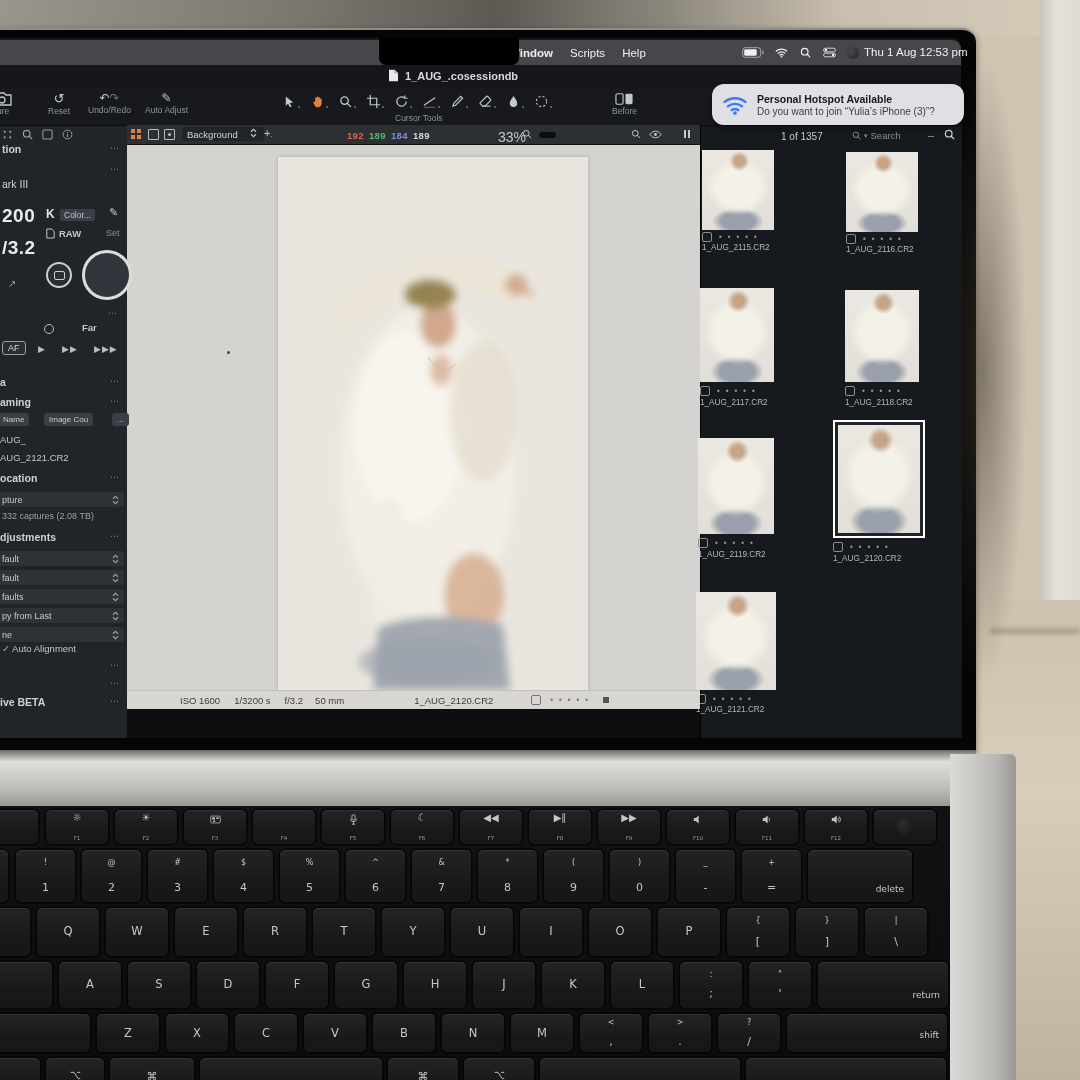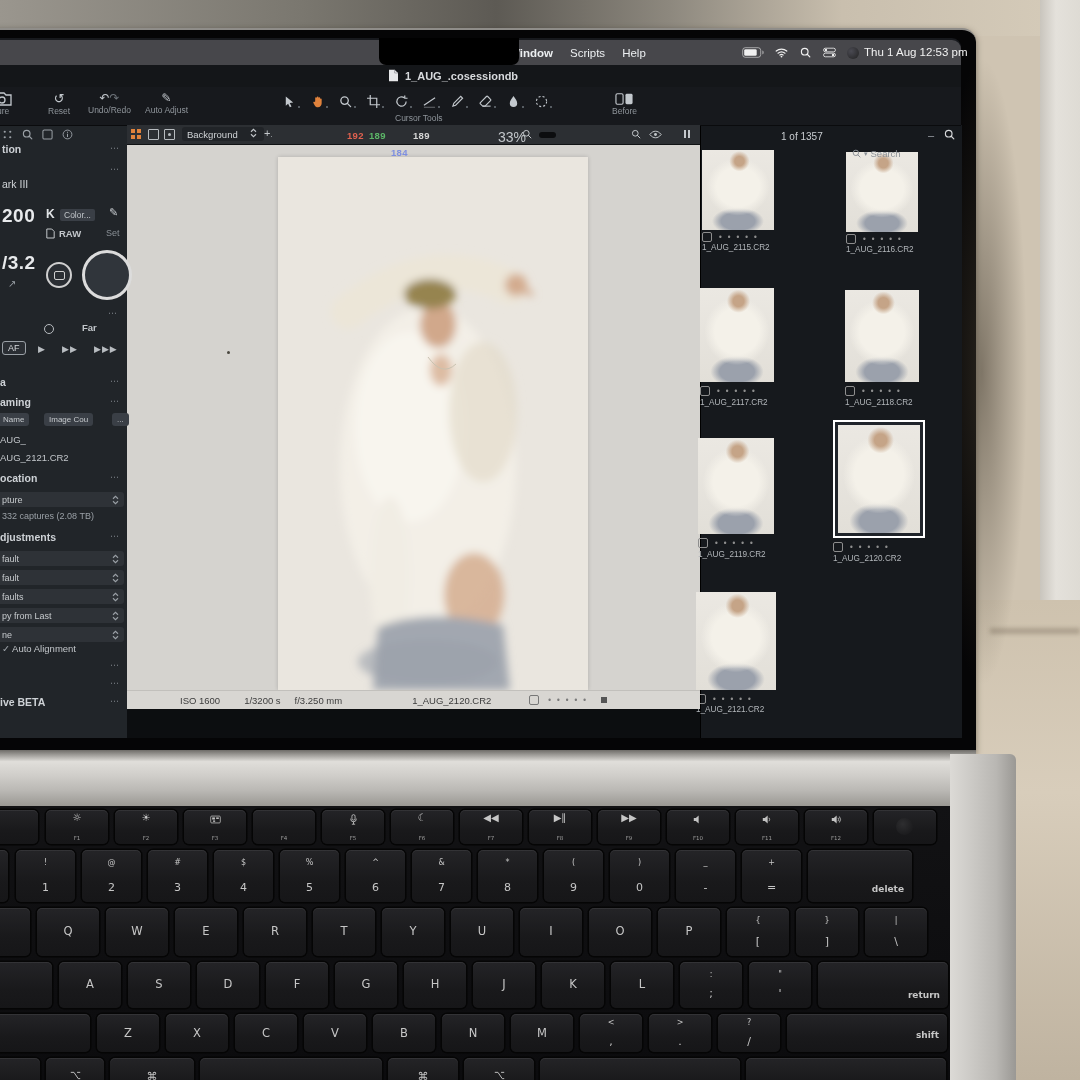--- a/index.html
+++ b/index.html
@@ -98,21 +98,21 @@
   .thumb-frame{box-sizing:border-box;}
   .thumb-frame.sel{border:2px solid #fff;padding:3px;background:#20242a;}
   .thumb-name{font-size:8.2px;color:#b2b6ba;white-space:nowrap;}
   .thumb-meta{display:flex;align-items:center;gap:6px;}
   
   .key{position:absolute;background:linear-gradient(180deg,#242427,#19191b 60%,#161618);border-radius:5px;box-shadow:0 0 0 1.5px #050505,inset 0 1px 0 rgba(255,255,255,.07);color:#c6c6c6;z-index:4;font-family:"DejaVu Sans",sans-serif;}
   .key .kc{position:absolute;left:0;right:0;text-align:center;}
   .key .ktop{font-size:8px;top:8px;}
   .key .kmain{font-size:11px;bottom:8px;}
   .key .ksingle{font-size:11.5px;top:50%;margin-top:-8px;}
-  .key .kword{font-size:9px;right:8px;left:auto;bottom:8px;text-align:center;font-weight:bold;}
+  .key .kword{font-size:9px;right:8px;left:auto;bottom:8px;text-align:center;}
   .key .kficon{top:4px;display:flex;justify-content:center;color:#c2c2c2;}
   .key .kficon svg{width:11px;height:11px;}
   .key .kfglyph{top:2px;font-size:10px;}
   .key .kflabel{bottom:3px;font-size:5.5px;color:#9c9c9c;}
   .key .kmod{top:12px;font-size:11px;}
   .key .kmod svg{width:11px;height:11px;}
   .power-ring{position:absolute;left:50%;top:50%;width:17px;height:17px;margin:-9px 0 0 -9px;border-radius:50%;background:radial-gradient(circle at 40% 35%,#2e2e30,#151517);}
   svg{display:block;}
 </style>
 </head>
@@ -284,20 +284,34 @@
     </div>
   <div class="abs tb-label" style="left:395px;top:113px;z-index:5">Cursor Tools</div>
   <div class="abs tb-item" style="left:612px;top:92px;z-index:5">
     <svg width="19" height="14" viewBox="0 0 20 14" style="margin:0 auto">
         <rect x="1" y="1.5" width="7.5" height="11" rx="1.5" fill="none" stroke="#c3c8cd" stroke-width="1.2"></rect>
         <rect x="11" y="1.5" width="7.5" height="11" rx="1.5" fill="#c3c8cd"></rect>
       </svg>
     <div class="tb-label">Before</div>
   </div>
 
+  <div class="abs notif">
+    <span class="wifi-badge" id="notif-wifi">
+        <span>
+          <svg viewBox="0 0 16 12" fill="none" width="26" height="20">
+            <path d="M1.5 4.2a10 10 0 0 1 13 0M3.7 6.8a7 7 0 0 1 8.6 0M6 9.1a3.6 3.6 0 0 1 4 0" stroke="currentColor" stroke-width="1.5" stroke-linecap="round"></path>
+            <circle cx="8" cy="11" r="1.1" fill="currentColor"></circle>
+          </svg>
+        </span>
+      </span>
+    <span>
+      <div class="notif-title">Personal Hotspot Available</div>
+      <div class="notif-body">Do you want to join “Yulia’s iPhone (3)”?</div>
+    </span>
+  </div>
 
   <div class="abs left-panel"></div>
   <div class="abs lp mini-icons" style="left:2px;top:129px;z-index:5" id="lp-mini">
       <span><span><svg viewBox="0 0 12 12" fill="currentColor" width="11" height="11">
             <circle cx="3" cy="3" r="1.2"></circle>
             <circle cx="9" cy="3" r="1.2"></circle>
             <circle cx="3" cy="9" r="1.2"></circle>
             <circle cx="9" cy="9" r="1.2"></circle>
           </svg></span></span>
       <span><span><svg viewBox="0 0 14 14" fill="none" width="11" height="11">
@@ -323,21 +337,21 @@
   <div class="abs lp" style="left:60px;top:209px;font-size:8.5px;background:#3a3f46;border-radius:2px;padding:1px 4px">Color...</div>
   <div class="abs lp" style="left:109px;top:206px;font-family:'DejaVu Sans',sans-serif;font-size:11px">✎</div>
   <div class="abs lp" style="left:46px;top:228px;display:flex;gap:4px;align-items:center">
     <svg width="9" height="11" viewBox="0 0 11 13">
         <path d="M1 1h6l3 3v8H1z" fill="none" stroke="#c6cacd" stroke-width="1.2"></path>
       </svg>
     <span style="font-size:9.5px;font-weight:bold">RAW</span>
   </div>
   <div class="abs lp" style="left:106px;top:228px;font-size:9px;color:#8a9096">Set</div>
 
-  <div class="abs lp lp-big" style="left:2px;top:252px">/3.2</div>
+  <div class="abs lp lp-big" style="left:2px;top:237px">/3.2</div>
   <div class="abs lp" style="left:8px;top:278px;font-family:'DejaVu Sans',sans-serif;font-size:10px;color:#9aa0a6">↗</div>
   <div class="abs rec-ring" style="left:46px;top:262px;z-index:5">
       <span class="rec-dot"></span>
     </div>
   <div class="abs cap-ring" style="left:82px;top:250px;z-index:5"></div>
 
   <div class="abs lp lp-ell" style="left:108px;top:308px">⋯</div>
   <div class="abs lp" style="left:44px;top:324px;width:8px;height:8px;border:1.2px solid #b8bcc0;border-radius:50%;z-index:5"></div>
   <div class="abs lp" style="left:82px;top:322px;font-size:9.5px;font-weight:bold">Far</div>
   <div class="abs lp af-btn" style="left:2px;top:341px;z-index:5">AF</div>
@@ -421,21 +435,21 @@
     </div>
   <div class="abs vt layer-field" style="left:182px;top:127px">
     <span>Background</span>
   </div>
   <div class="abs vt" style="left:250px;top:128px" id="chev1"><span><svg viewBox="0 0 8 12" fill="none" width="7" height="10">
           <path d="M1 4.5L4 1.5L7 4.5M1 7.5L4 10.5L7 7.5" stroke="currentColor" stroke-width="1.3"></path>
         </svg></span></div>
   <div class="abs vt" style="left:264px;top:127px;font-size:11px">+<span style="font-size:8px">.</span></div>
   <div class="abs vt rgb" style="left: 347px; top: 130px; color: rgb(224, 97, 79);" id="rgb-r">192</div>
   <div class="abs vt rgb" style="left: 369px; top: 130px; color: rgb(92, 183, 104);" id="rgb-g">189</div>
-  <div class="abs vt rgb" style="left: 391px; top: 130px; color: rgb(126, 143, 224); margin-top: 17px;" id="rgb-b">184</div>
+  <div class="abs vt rgb" style="left: 391px; top: 130px; color: rgb(126, 143, 224);" id="rgb-b">184</div>
   <div class="abs vt rgb" style="left: 413px; top: 130px; color: rgb(214, 214, 214);" id="rgb-l">189</div>
   <div class="abs vt" style="left:498px;top:129px;font-size:14px">33%</div>
   <div class="abs vt" style="left:522px;top:129px" id="vloupe1"><span><svg viewBox="0 0 14 14" fill="none" width="10" height="10">
           <circle cx="6" cy="6" r="4" stroke="currentColor" stroke-width="1.4"></circle>
           <path d="M9 9l3.5 3.5" stroke="currentColor" stroke-width="1.4" stroke-linecap="round"></path>
         </svg></span></div>
   <div class="abs vt slider-pill" style="left:539px;top:132px"></div>
   <div class="abs vt" style="left:631px;top:129px" id="vloupe2"><span><svg viewBox="0 0 14 14" fill="none" width="10" height="10">
           <circle cx="6" cy="6" r="4" stroke="currentColor" stroke-width="1.4"></circle>
           <path d="M9 9l3.5 3.5" stroke="currentColor" stroke-width="1.4" stroke-linecap="round"></path>
@@ -473,33 +487,33 @@
         <path d="M95 533 L100 470 Q150 450 225 468 L232 533 Z" fill="#a2a7b0"></path>
         <ellipse cx="150" cy="505" rx="70" ry="22" fill="#9aa0aa" opacity="0.6"></ellipse>
       </g>
       <path d="M150 200 q14 20 28 7" stroke="#c9c2b0" stroke-width="1" fill="none"></path>
     </svg>
   </div>
   <div class="abs dust"></div>
 
   <div class="abs infobar">
     <span style="margin-left:53px">ISO 1600</span>
-    <span style="margin-left:24px">1/3200 s</span>
+    <span style="margin-left:14px">1/3200 s</span>
     <span style="margin-left:14px">f/3.2</span>
-    <span style="">50 mm</span>
+    <span style="margin-left:12px">50 mm</span>
     <span style="margin-left:70px">1_AUG_2120.CR2</span>
     <span class="checkbox" style="margin-left:38px;border-color:#777"></span>
     <span class="dots" style="margin-left:8px;color:#7a7a7a">•••••</span>
     <span style="margin-left:10px;width:6px;height:6px;background:#555;display:inline-block"></span>
   </div>
   <div class="abs below-viewer"></div>
 
   <div class="abs browser"></div>
   <div class="abs counter" style="left:781px;top:131px;z-index:6">1 of 1357</div>
-  <div class="abs search-field" style="left:852px;top:148px;z-index:6">
+  <div class="abs search-field" style="left:852px;top:130px;z-index:6">
     <span id="search-loupe"><span><svg viewBox="0 0 14 14" fill="none" width="9" height="9">
             <circle cx="6" cy="6" r="4.2" stroke="currentColor" stroke-width="1.5"></circle>
             <path d="M9.2 9.2l3.3 3.3" stroke="currentColor" stroke-width="1.5" stroke-linecap="round"></path>
           </svg></span></span>
     <span style="font-size:7px">▾</span>
     <span>Search</span>
   </div>
   <div class="abs" style="left:928px;top:129px;z-index:6;color:#9aa0a6;font-size:11px">–</div>
   <div class="abs" style="left:944px;top:129px;z-index:6;color:#d6d8da" id="browser-loupe"><span><svg viewBox="0 0 14 14" fill="none" width="11" height="11">
           <circle cx="6" cy="6" r="4.2" stroke="currentColor" stroke-width="1.5"></circle>

